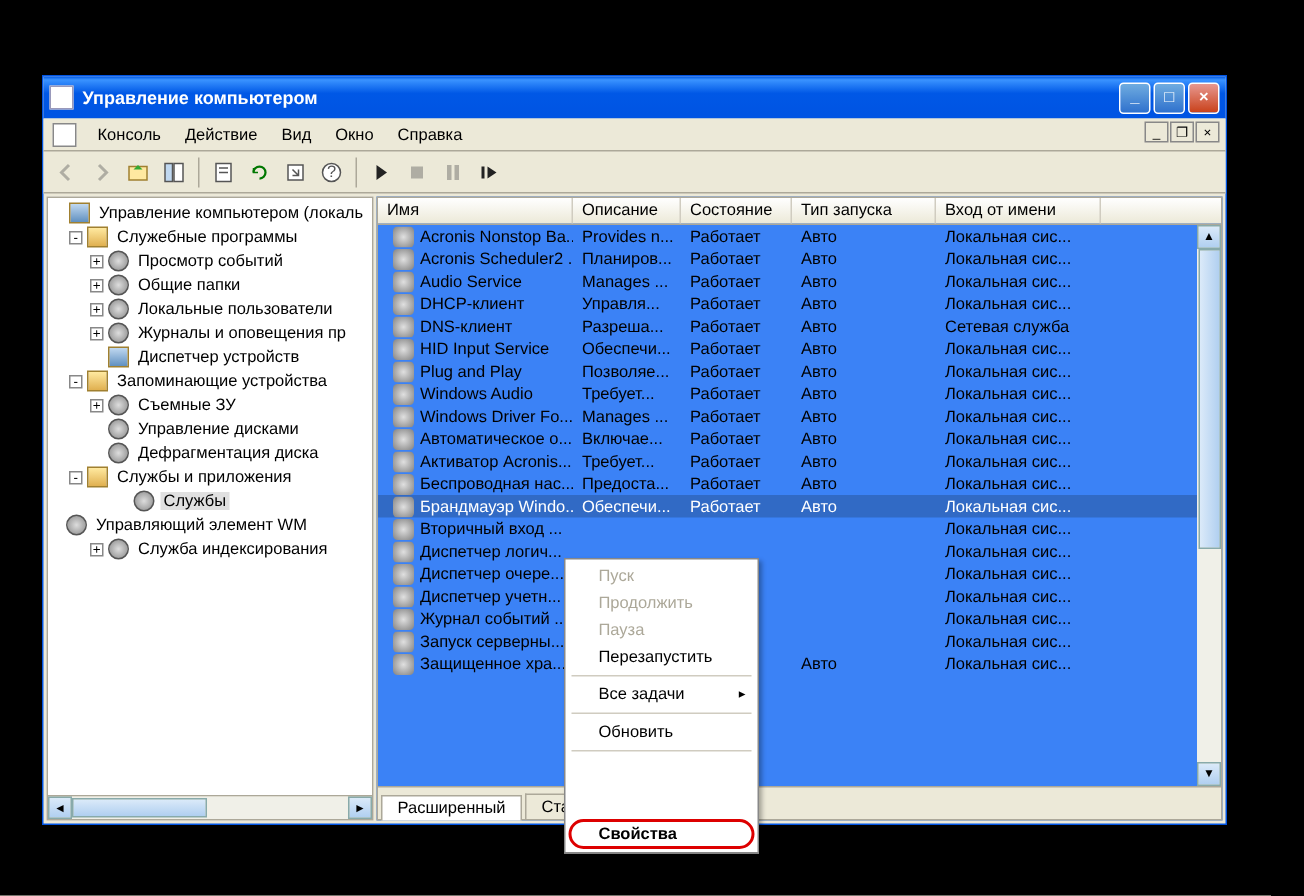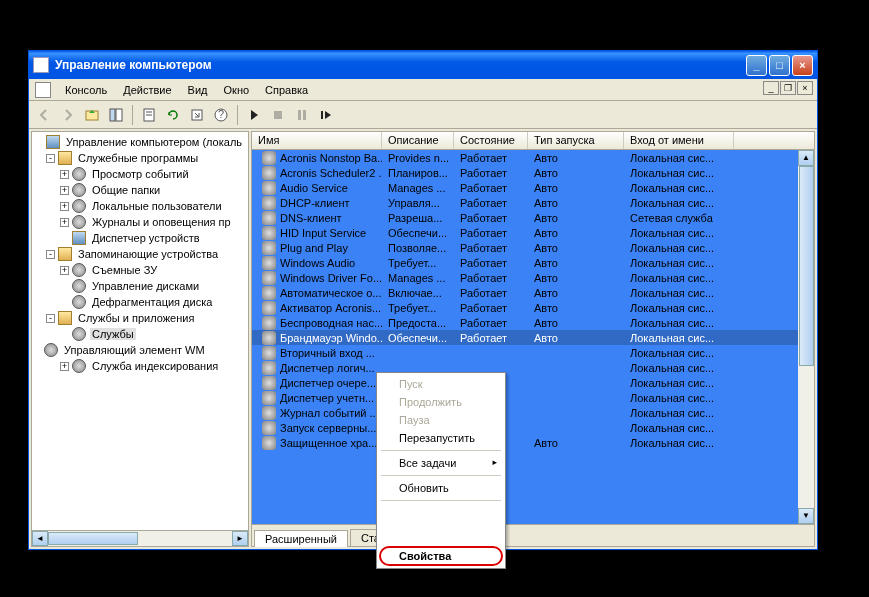--- a/index.html
+++ b/index.html
@@ -225,21 +225,21 @@
         <div class="tnode" style="padding-left:28px">
             <span class="exp none"></span>
             <span class="nicon gear"></span>
             <span class="lbl">Дефрагментация диска</span>
           </div>
         <div class="tnode" style="padding-left:14px">
             <span class="exp">-</span>
             <span class="nicon"></span>
             <span class="lbl">Службы и приложения</span>
           </div>
-        <div class="tnode sel" style="padding-left:28px">
+        <div class="tnode sel" style="padding-left:45px">
             <span class="exp none"></span>
             <span class="nicon gear"></span>
             <span class="lbl">Службы</span>
           </div>
         <div class="tnode" style="">
             <span class="exp none"></span>
             <span class="nicon gear"></span>
             <span class="lbl">Управляющий элемент WM</span>
           </div>
         <div class="tnode" style="padding-left:28px">

